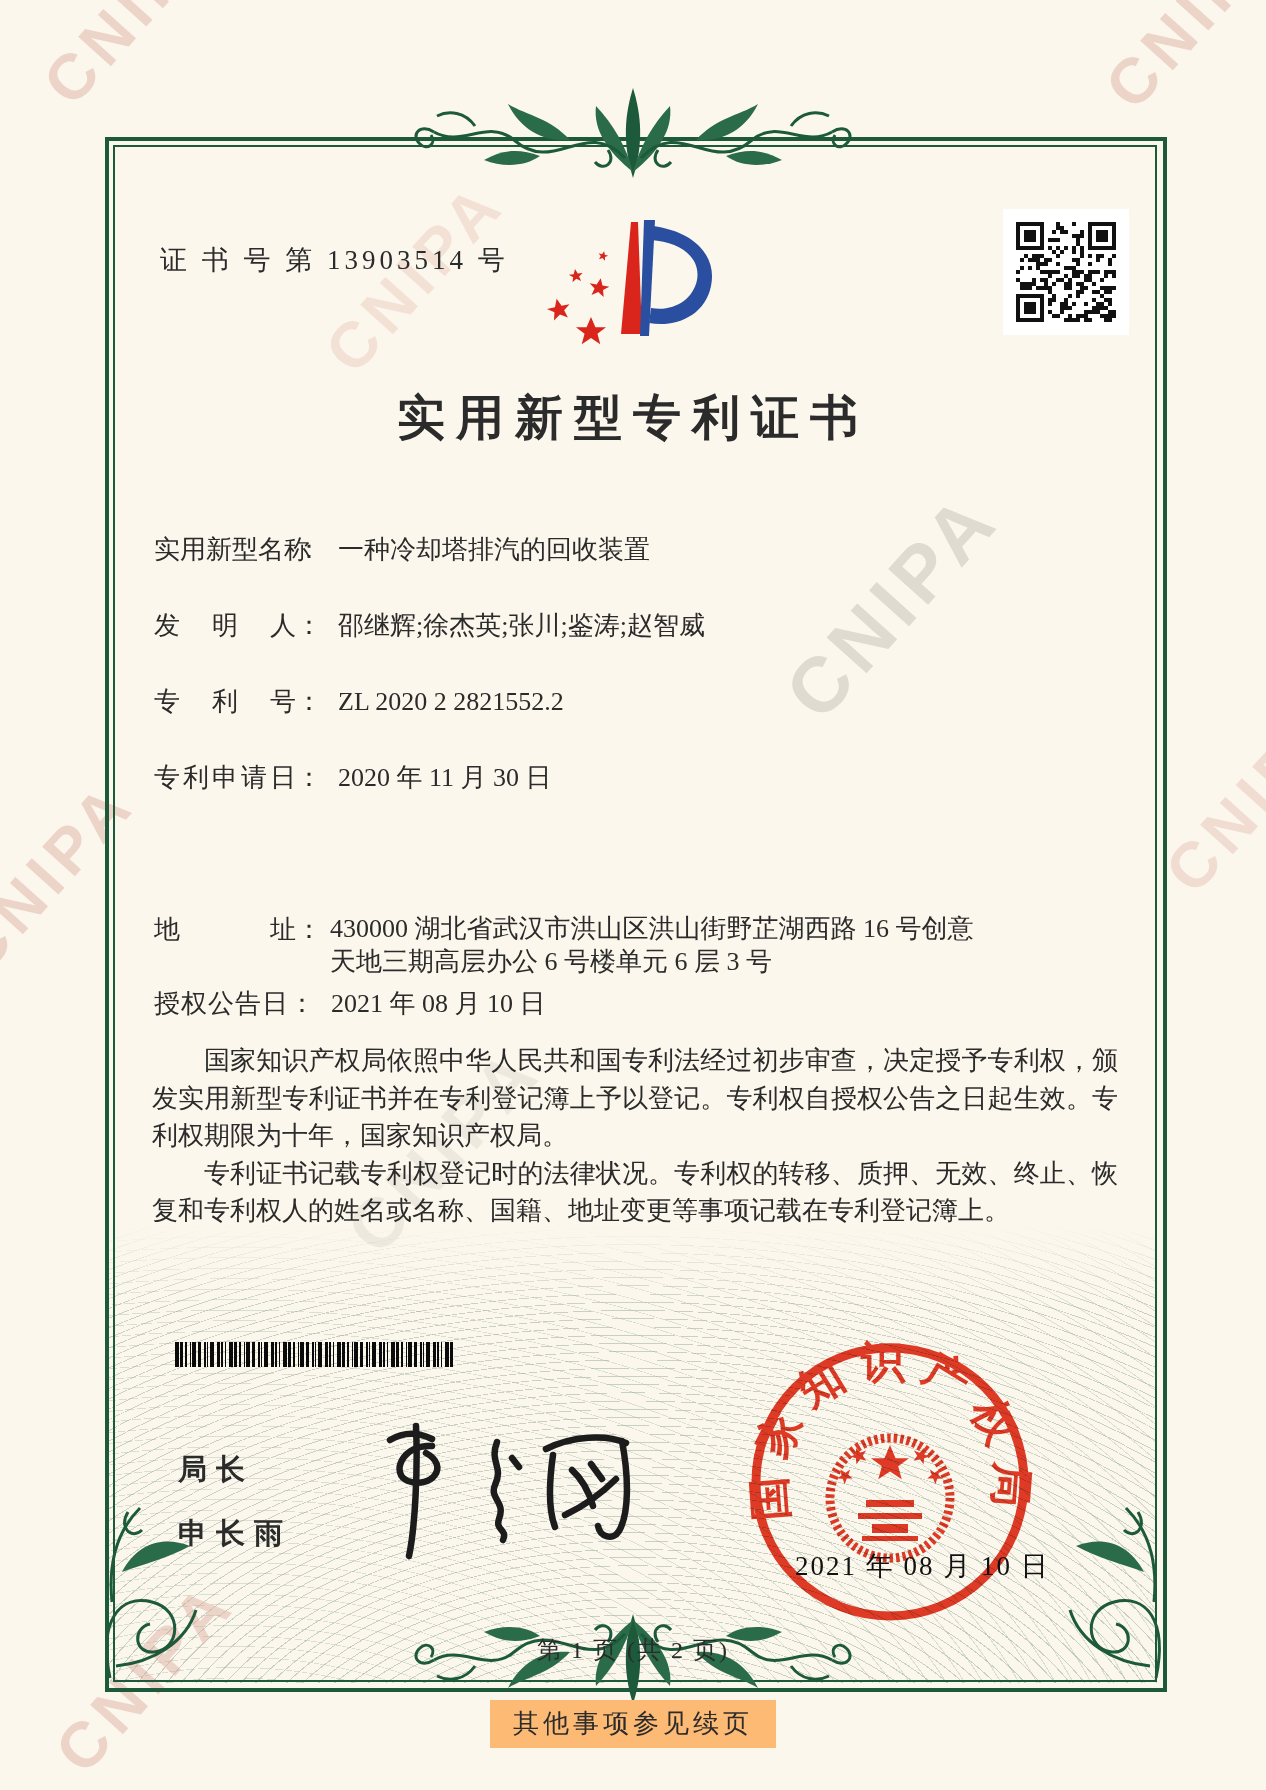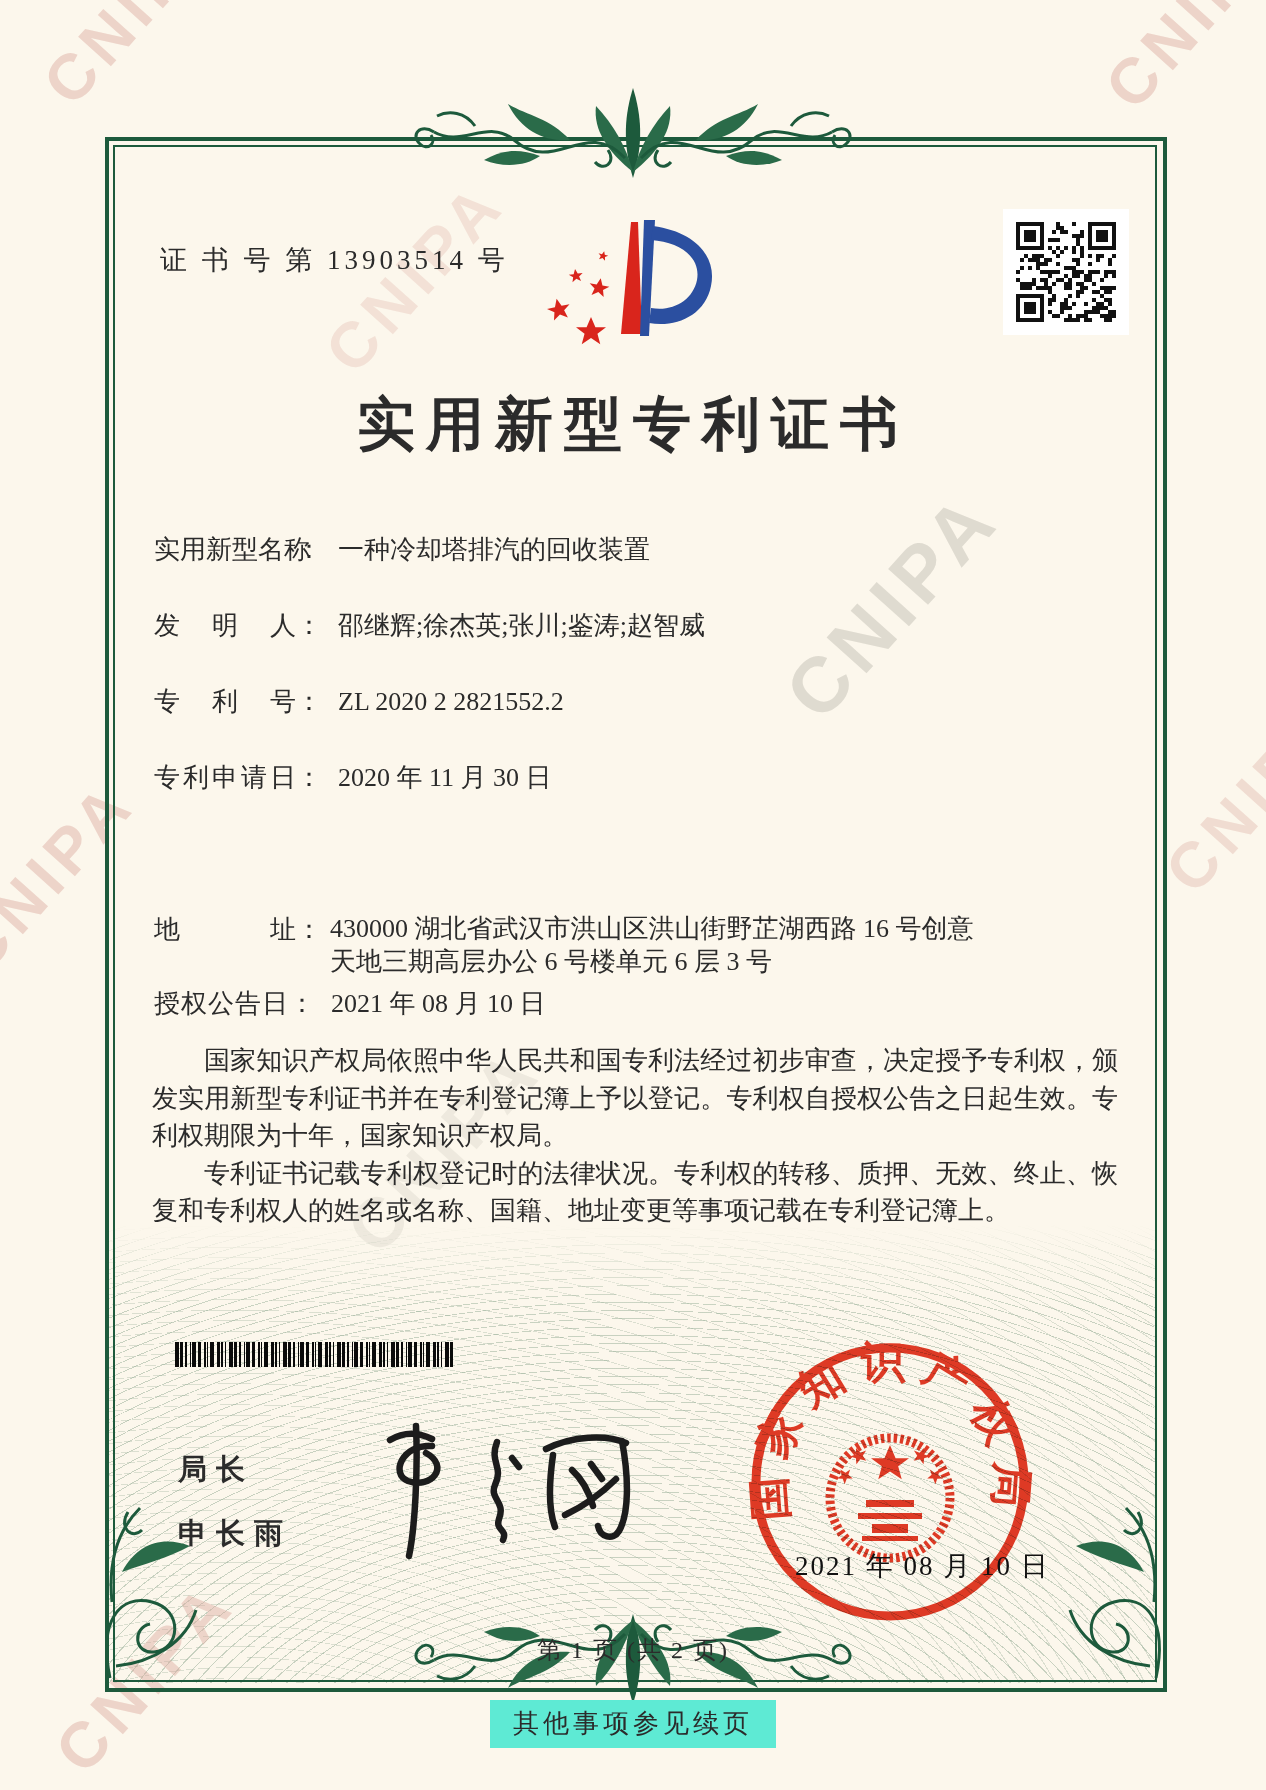--- a/index.html
+++ b/index.html
@@ -28,21 +28,21 @@
     border:4px solid #1d5a3c;z-index:2;}
   .frame-inner{position:absolute;left:113px;top:145px;width:1040px;height:1533px;
     border:2px solid #1d5a3c;z-index:2;}
   .ornament{position:absolute;z-index:3;color:#1d5a3c;}
 
   
   .cert-no{position:absolute;left:160px;top:218px;font-size:27px;letter-spacing:4px;z-index:3;margin-top:24px;}
   .logo{position:absolute;left:545px;top:220px;width:180px;height:166px;z-index:3;}
   .qr-box{position:absolute;left:1003px;top:209px;width:126px;height:126px;background:#fff;z-index:3;}
   #qr-svg{position:absolute;left:13px;top:13px;}
-  .title{position:absolute;left:0;top:386px;width:1266px;text-align:center;font-size:58px;
+  .title{position:absolute;left:0;top:386px;width:1266px;text-align:center;font-size:48px;
          font-weight:bold;letter-spacing:11px;z-index:3;font-family:Liberation Mono, monospace;}
 
   
   .field-row{position:absolute;left:154px;font-size:26px;z-index:3;white-space:nowrap;}
   .lbl{display:inline-block;width:142px;text-align:justify;text-align-last:justify;vertical-align:top;}
   .val{margin-left:16px;}
   .addr-vals{display:inline-block;vertical-align:top;margin-left:8px;white-space:normal;width:660px;line-height:33px;}
   .row7 .lbl5{letter-spacing:1px;}
   .row7 .pair2{position:absolute;left:500px;top:0;}
 
@@ -62,21 +62,21 @@
   .signature{position:absolute;left:360px;top:1418px;width:280px;height:145px;z-index:3;}
 
   
   .seal{position:absolute;left:740px;top:1332px;width:300px;height:300px;z-index:4;
         mix-blend-mode:multiply;opacity:.94;}
   .seal-date{position:absolute;left:795px;top:1548px;width:240px;font-size:27px;letter-spacing:2px;
         color:#111;z-index:5;white-space:nowrap;}
 
   .page-info{position:absolute;left:0;top:1634px;width:1266px;text-align:center;font-size:24px;
         letter-spacing:2px;z-index:3;}
-  .footer-note{position:absolute;left:490px;top:1700px;width:286px;height:48px;background:#5eead4;
+  .footer-note{position:absolute;left:490px;top:1700px;width:286px;height:48px;background:#fdba74;
         text-align:center;line-height:48px;font-size:26px;letter-spacing:4px;z-index:3;}
 </style>
 </head>
 <body>
 
 <div class="page">
 
   <span class="wm pink" style="left:18px;top:-28px;">CNIPA</span>
   <span class="wm pink" style="left:1080px;top:-24px;">CNIPA</span>
   <span class="wm pink" style="left:300px;top:240px;opacity:.28;">CNIPA</span>

